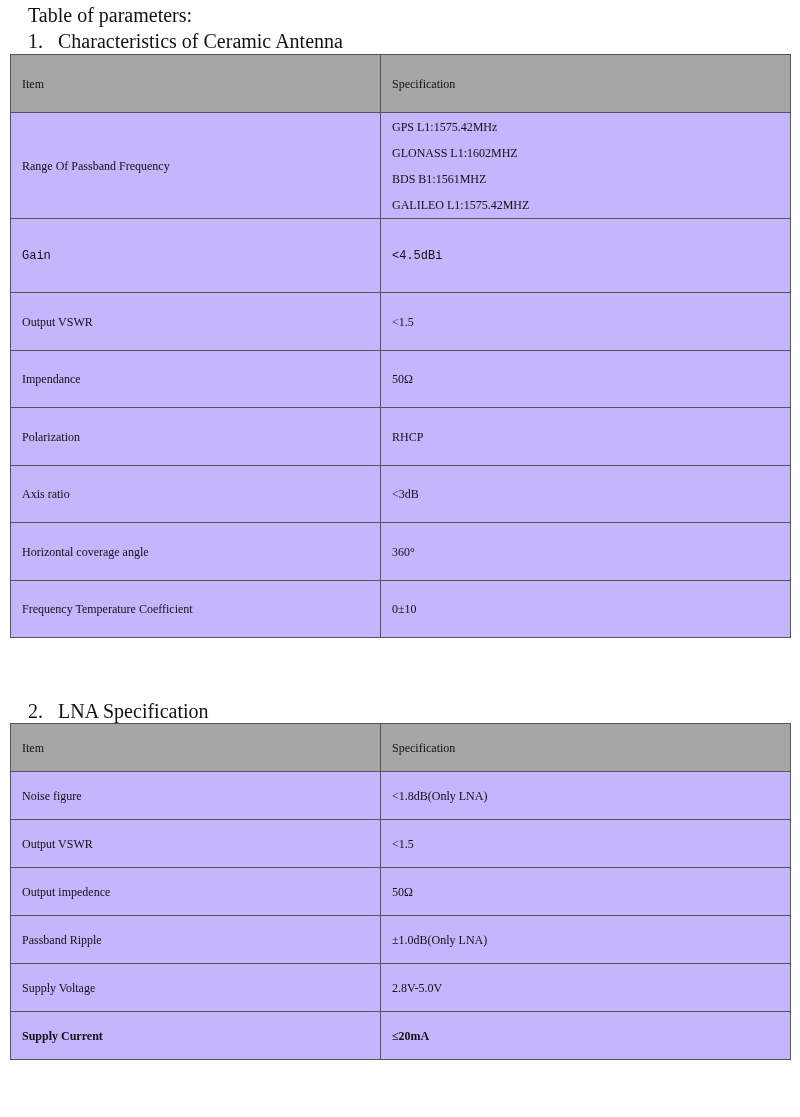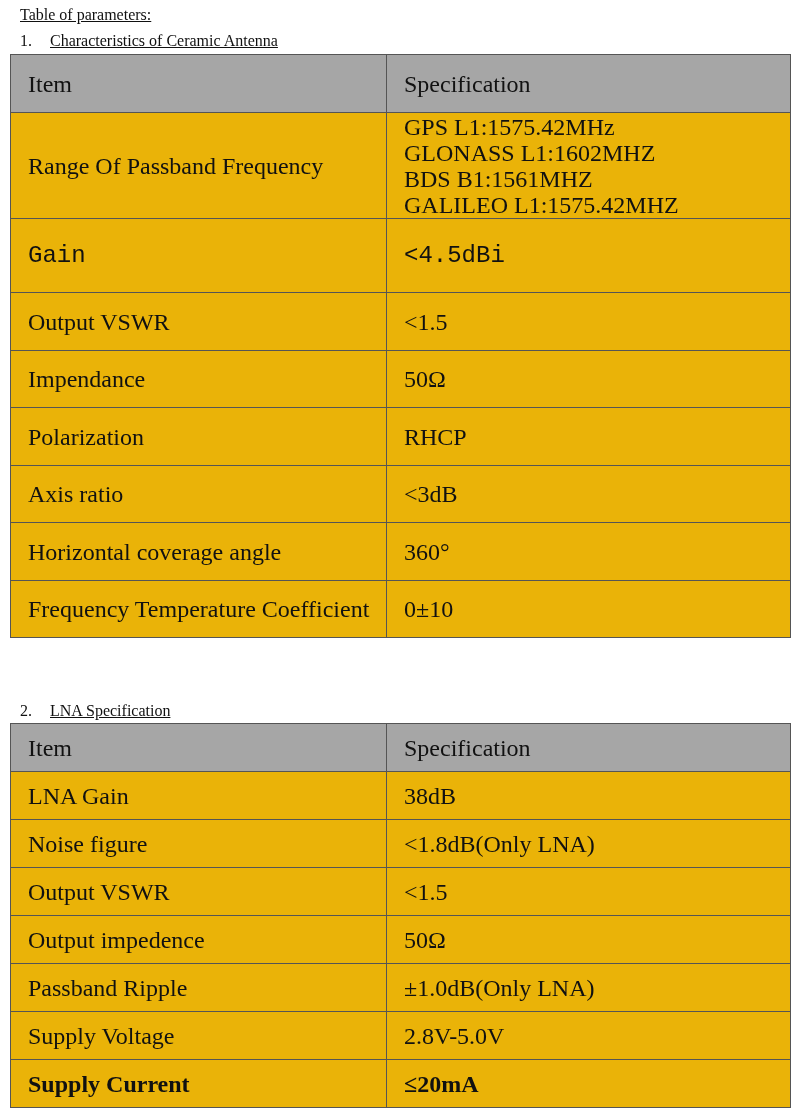--- a/index.html
+++ b/index.html
@@ -1,24 +1,24 @@
 <!DOCTYPE html>
 <html><head>
 <meta charset="utf-8">
 <style>
   html, body { margin: 0; padding: 0; background: #ffffff; }
   body { width: 800px; height: 1117px; position: relative; overflow: hidden;
          font-family: "Liberation Serif", "DejaVu Serif", serif; color: #111; }
-  .line { position: absolute; left: 20px; font-size: 16px; line-height: 22px; white-space: nowrap; text-decoration: underline; }
+  .line { position: absolute; left: 28px; font-size: 20px; line-height: 22px; white-space: nowrap; }
   .num { display: inline-block; width: 30px; }
   table { position: absolute; left: 10px; width: 781px; border-collapse: collapse; table-layout: fixed; }
-  td { border: 1.5px solid #555; font-size: 24px; padding: 0 0 0 17px; vertical-align: middle; line-height: 26px; }
+  td { border: 1.5px solid #555; font-size: 12px; padding: 0 0 0 11px; vertical-align: middle; line-height: 26px; }
   td.c1 { width: 358px; }
   tr.head td { background: #a6a6a6; }
-  tr.body td { background: #eab308; }
+  tr.body td { background: #c4b5fd; }
   .multi div { line-height: 26px; }
 </style>
 </head>
 <body>
 
 <div class="line" style="top:4px;">Table of parameters:</div>
 
 <div class="line" style="top:30px;">
   <span class="num">1.</span><span>Characteristics of Ceramic Antenna</span>
 </div>
@@ -73,24 +73,20 @@
   <span class="num">2.</span><span>LNA Specification</span>
 </div>
 
 <table style="top:723px;">
   <tbody>
       <tr class="head" style="height:48px;">
     <td class="c1">Item</td>
     <td>Specification</td>
   </tr>
   <tr class="body" style="height:48px;">
-    <td class="c1">LNA Gain</td>
-    <td>38dB</td>
-  </tr>
-  <tr class="body" style="height:48px;">
     <td class="c1">Noise figure</td>
     <td>&lt;1.8dB(Only LNA)</td>
   </tr>
   <tr class="body" style="height:48px;">
     <td class="c1">Output VSWR</td>
     <td>&lt;1.5</td>
   </tr>
   <tr class="body" style="height:48px;">
     <td class="c1">Output impedence</td>
     <td>50Ω</td>

